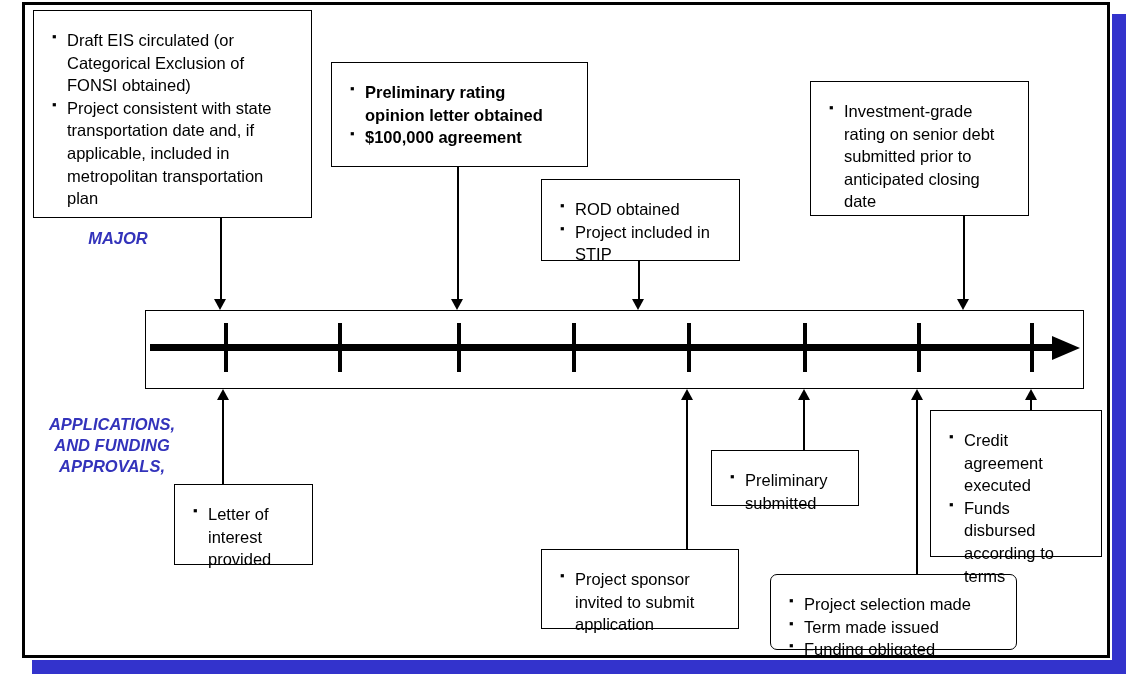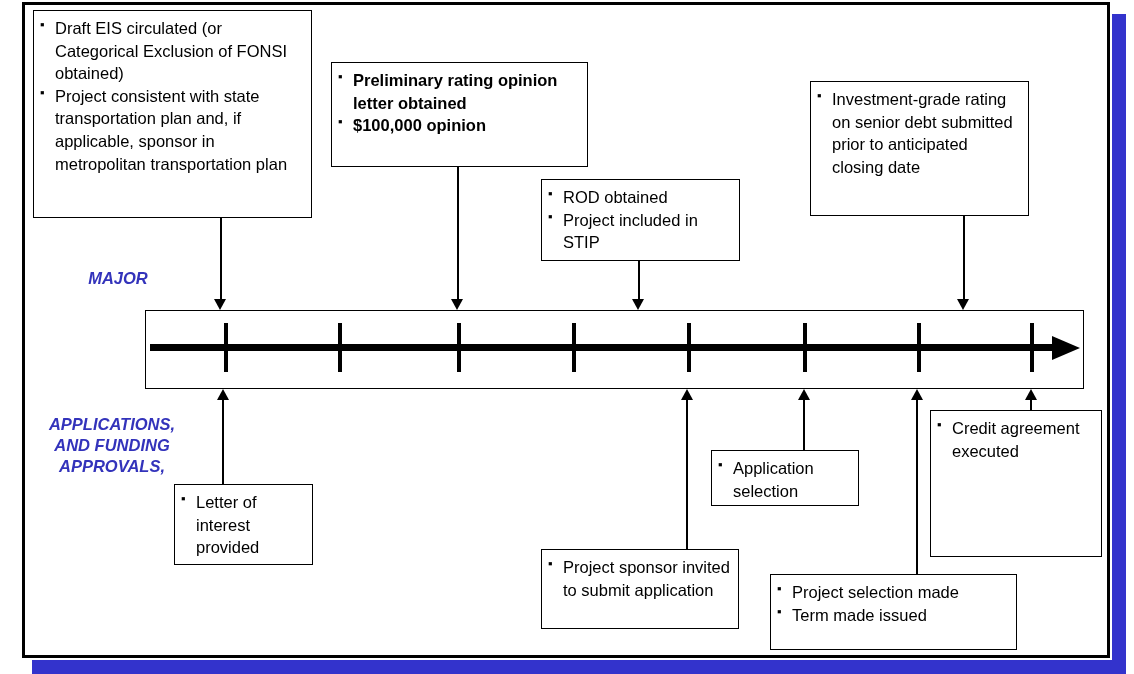--- a/index.html
+++ b/index.html
@@ -51,21 +51,21 @@
     border: 1px solid #000000;
     background: #ffffff;
     box-sizing: border-box;
     font-size: 16.5px;
     line-height: 1.37;
     color: #000000;
     padding: 6px 7px 6px 5px;
     z-index: 30;
   }
   .box ul {
-    margin: 0;
+    margin: 12px;
     padding: 0;
     list-style: none;
   }
   .box li {
     position: relative;
     padding-left: 16px;
     margin: 0;
   }
   .box li + li { margin-top: 0px; }
   .box li:before {
@@ -157,21 +157,21 @@
 </style>
 </head>
 <body>
 
 <div id="slide">
 
   <div class="shadow-right"></div>
   <div class="shadow-bottom"></div>
   <div class="frame"></div>
 
-  <div class="section-label" style="left:18px; top:228px; width:200px;margin-top:40px;">
+  <div class="section-label" style="left:18px; top:228px; width:200px;">
     <div>MAJOR</div>
   </div>
 
   <div class="section-label" style="left:12px; top:414px; width:200px;">
     <div>APPLICATIONS,</div>
     <div>AND FUNDING</div>
     <div>APPROVALS,</div>
   </div>
 
   <div class="timeline-box"></div>
@@ -183,28 +183,28 @@
   <div class="tick" style="left:457px;"></div>
   <div class="tick" style="left:572px;"></div>
   <div class="tick" style="left:687px;"></div>
   <div class="tick" style="left:803px;"></div>
   <div class="tick" style="left:917px;"></div>
   <div class="tick" style="left:1030px;"></div>
 
   <div class="box" style="left:33px; top:10px; width:279px; height:208px;">
     <ul>
       <li>Draft EIS circulated (or Categorical Exclusion  of FONSI obtained)</li>
-      <li>Project consistent with state transportation plan and, if applicable, sponsor  in metropolitan transportation plan</li>
+      <li>Project consistent with state transportation date and, if applicable, included  in metropolitan transportation plan</li>
     </ul>
   </div>
 
   <div class="box" style="left:331px; top:62px; width:257px; height:105px;font-weight:bold;">
     <ul>
       <li>Preliminary  rating opinion  letter obtained</li>
-      <li>$100,000 opinion</li>
+      <li>$100,000 agreement</li>
     </ul>
   </div>
 
   <div class="box" style="left:810px; top:81px; width:219px; height:135px;">
     <ul>
       <li>Investment-grade rating on senior debt submitted prior to anticipated closing date</li>
     </ul>
   </div>
 
   <div class="box" style="left:541px; top:179px; width:199px; height:82px;">
@@ -221,34 +221,36 @@
   </div>
 
   <div class="box" style="left:541px; top:549px; width:198px; height:80px;">
     <ul>
       <li>Project sponsor invited  to submit application</li>
     </ul>
   </div>
 
   <div class="box" style="left:711px; top:450px; width:148px; height:56px;">
     <ul>
-      <li>Application selection</li>
-    </ul>
-  </div>
-
-  <div class="box" style="left:770px; top:574px; width:247px; height:76px;">
+      <li>Preliminary submitted</li>
+    </ul>
+  </div>
+
+  <div class="box" style="left:770px; top:574px; width:247px; height:76px;border-radius:7px;">
     <ul>
       <li>Project selection made</li>
       <li>Term made issued</li>
+      <li>Funding  obligated</li>
     </ul>
   </div>
 
   <div class="box" style="left:930px; top:410px; width:172px; height:147px;">
     <ul>
       <li>Credit agreement executed</li>
+      <li>Funds  disbursed according to terms</li>
     </ul>
   </div>
 
   <div class="conn" style="left:220px; top:218px; height:83px;"></div>
   <div class="arrow-down" style="left:214px; top:299px;"></div>
 
   <div class="conn" style="left:457px; top:167px; height:134px;"></div>
   <div class="arrow-down" style="left:451px; top:299px;"></div>
 
   <div class="conn" style="left:638px; top:261px; height:40px;"></div>

